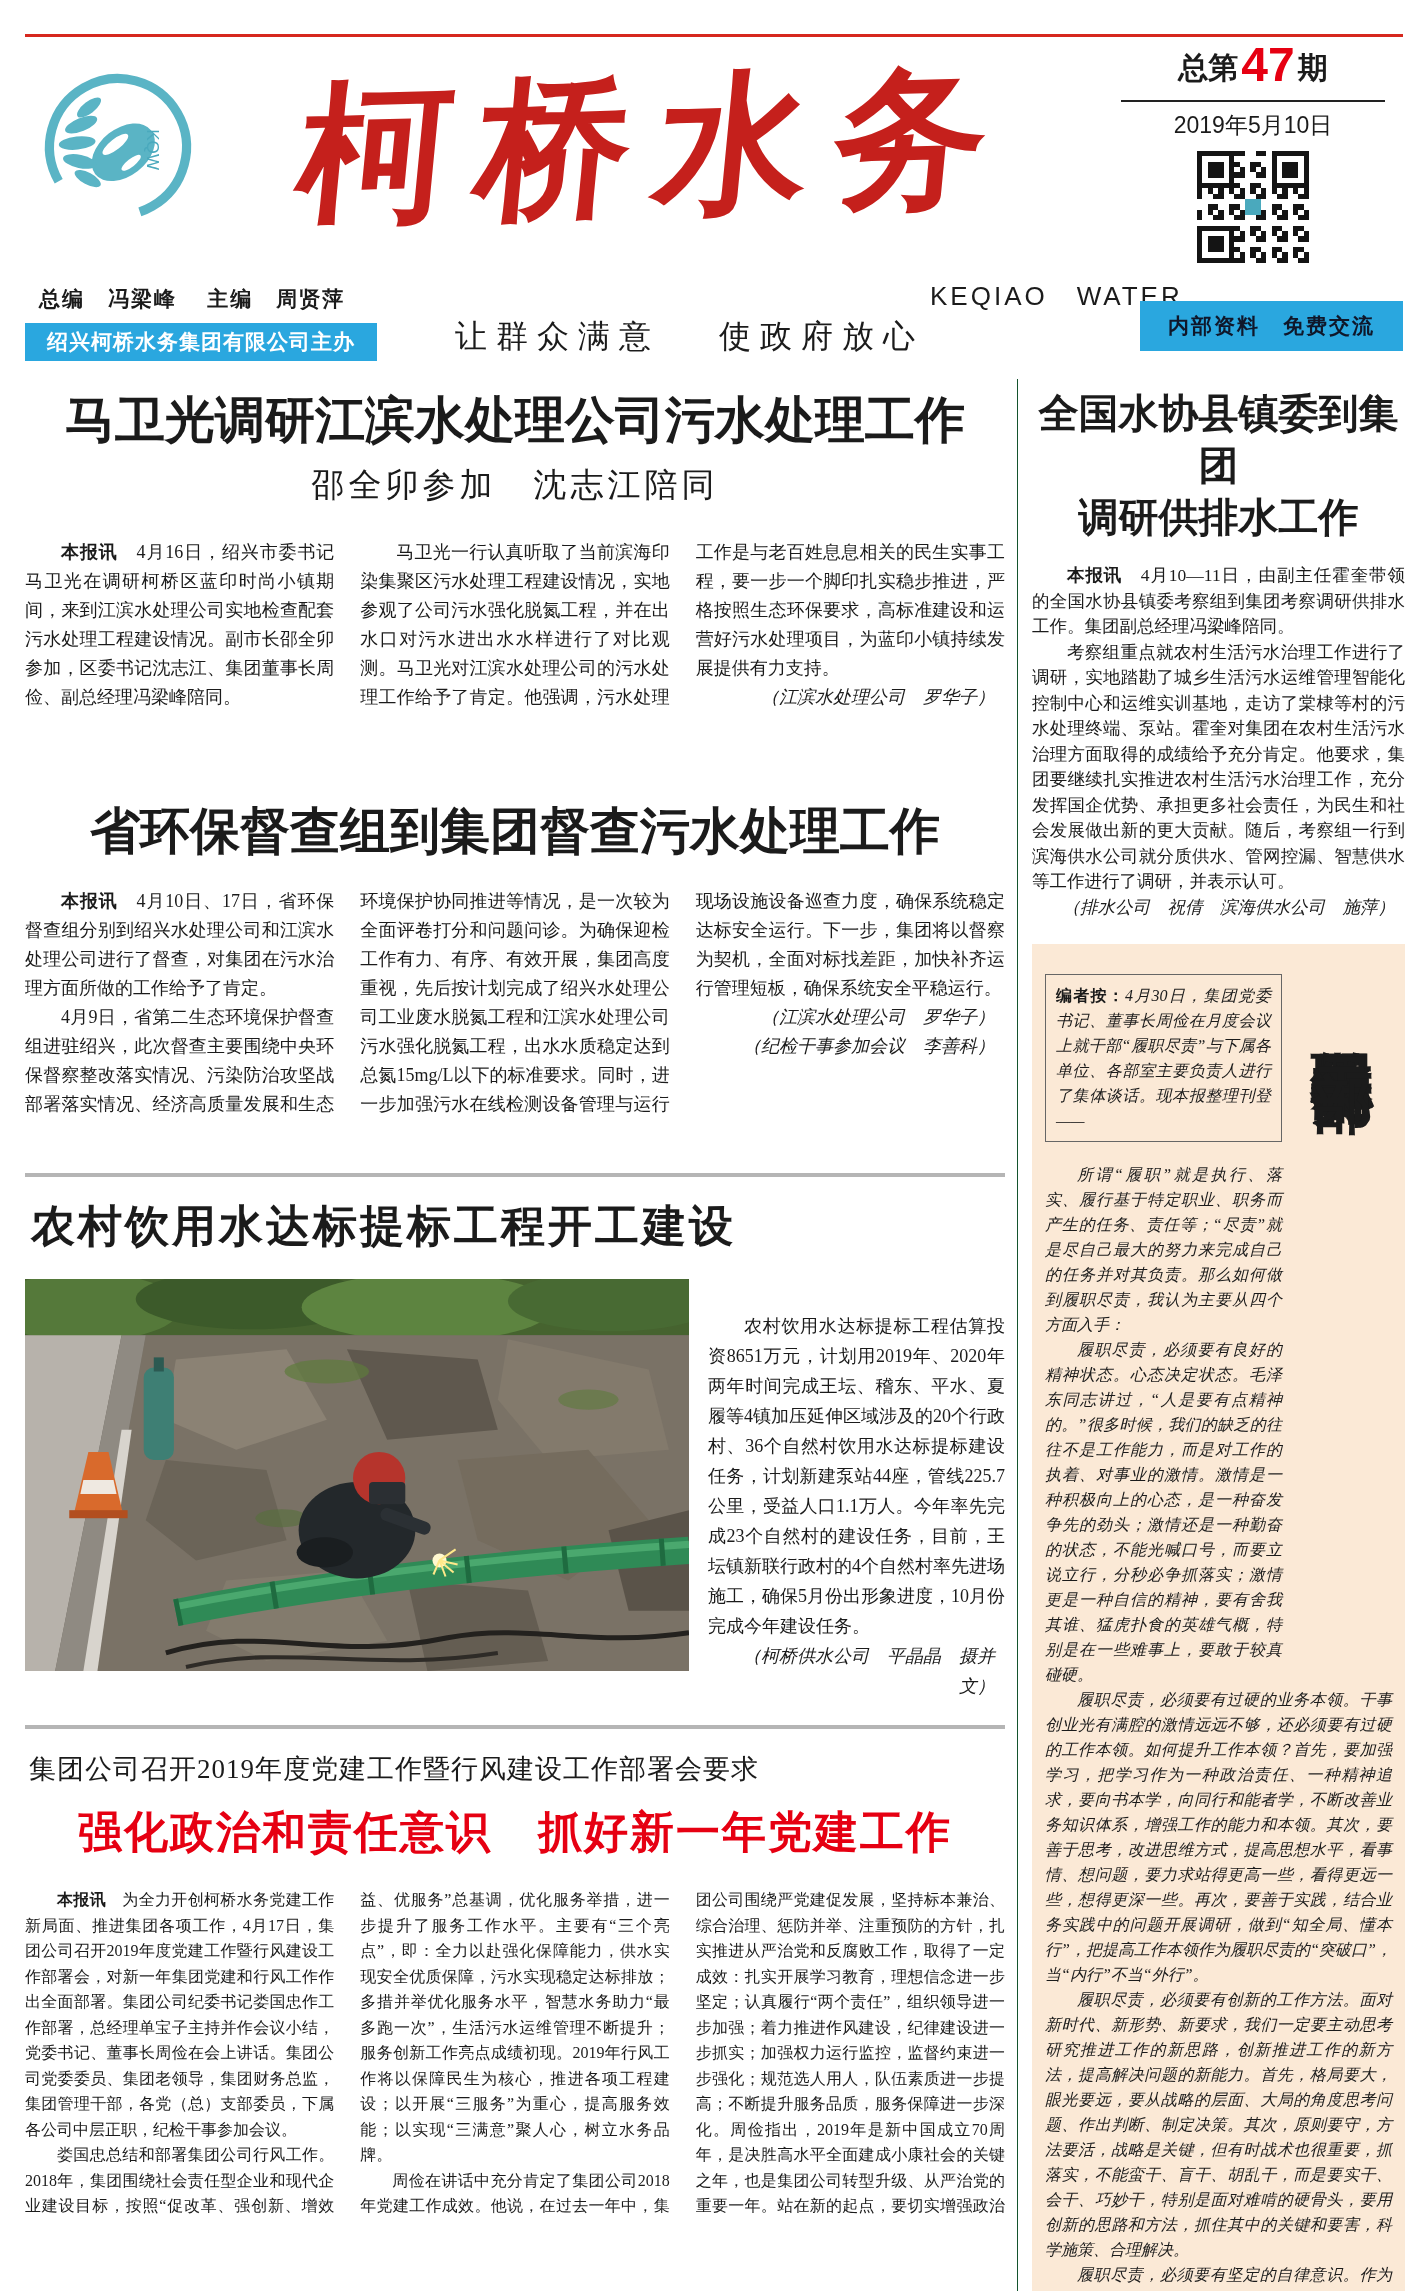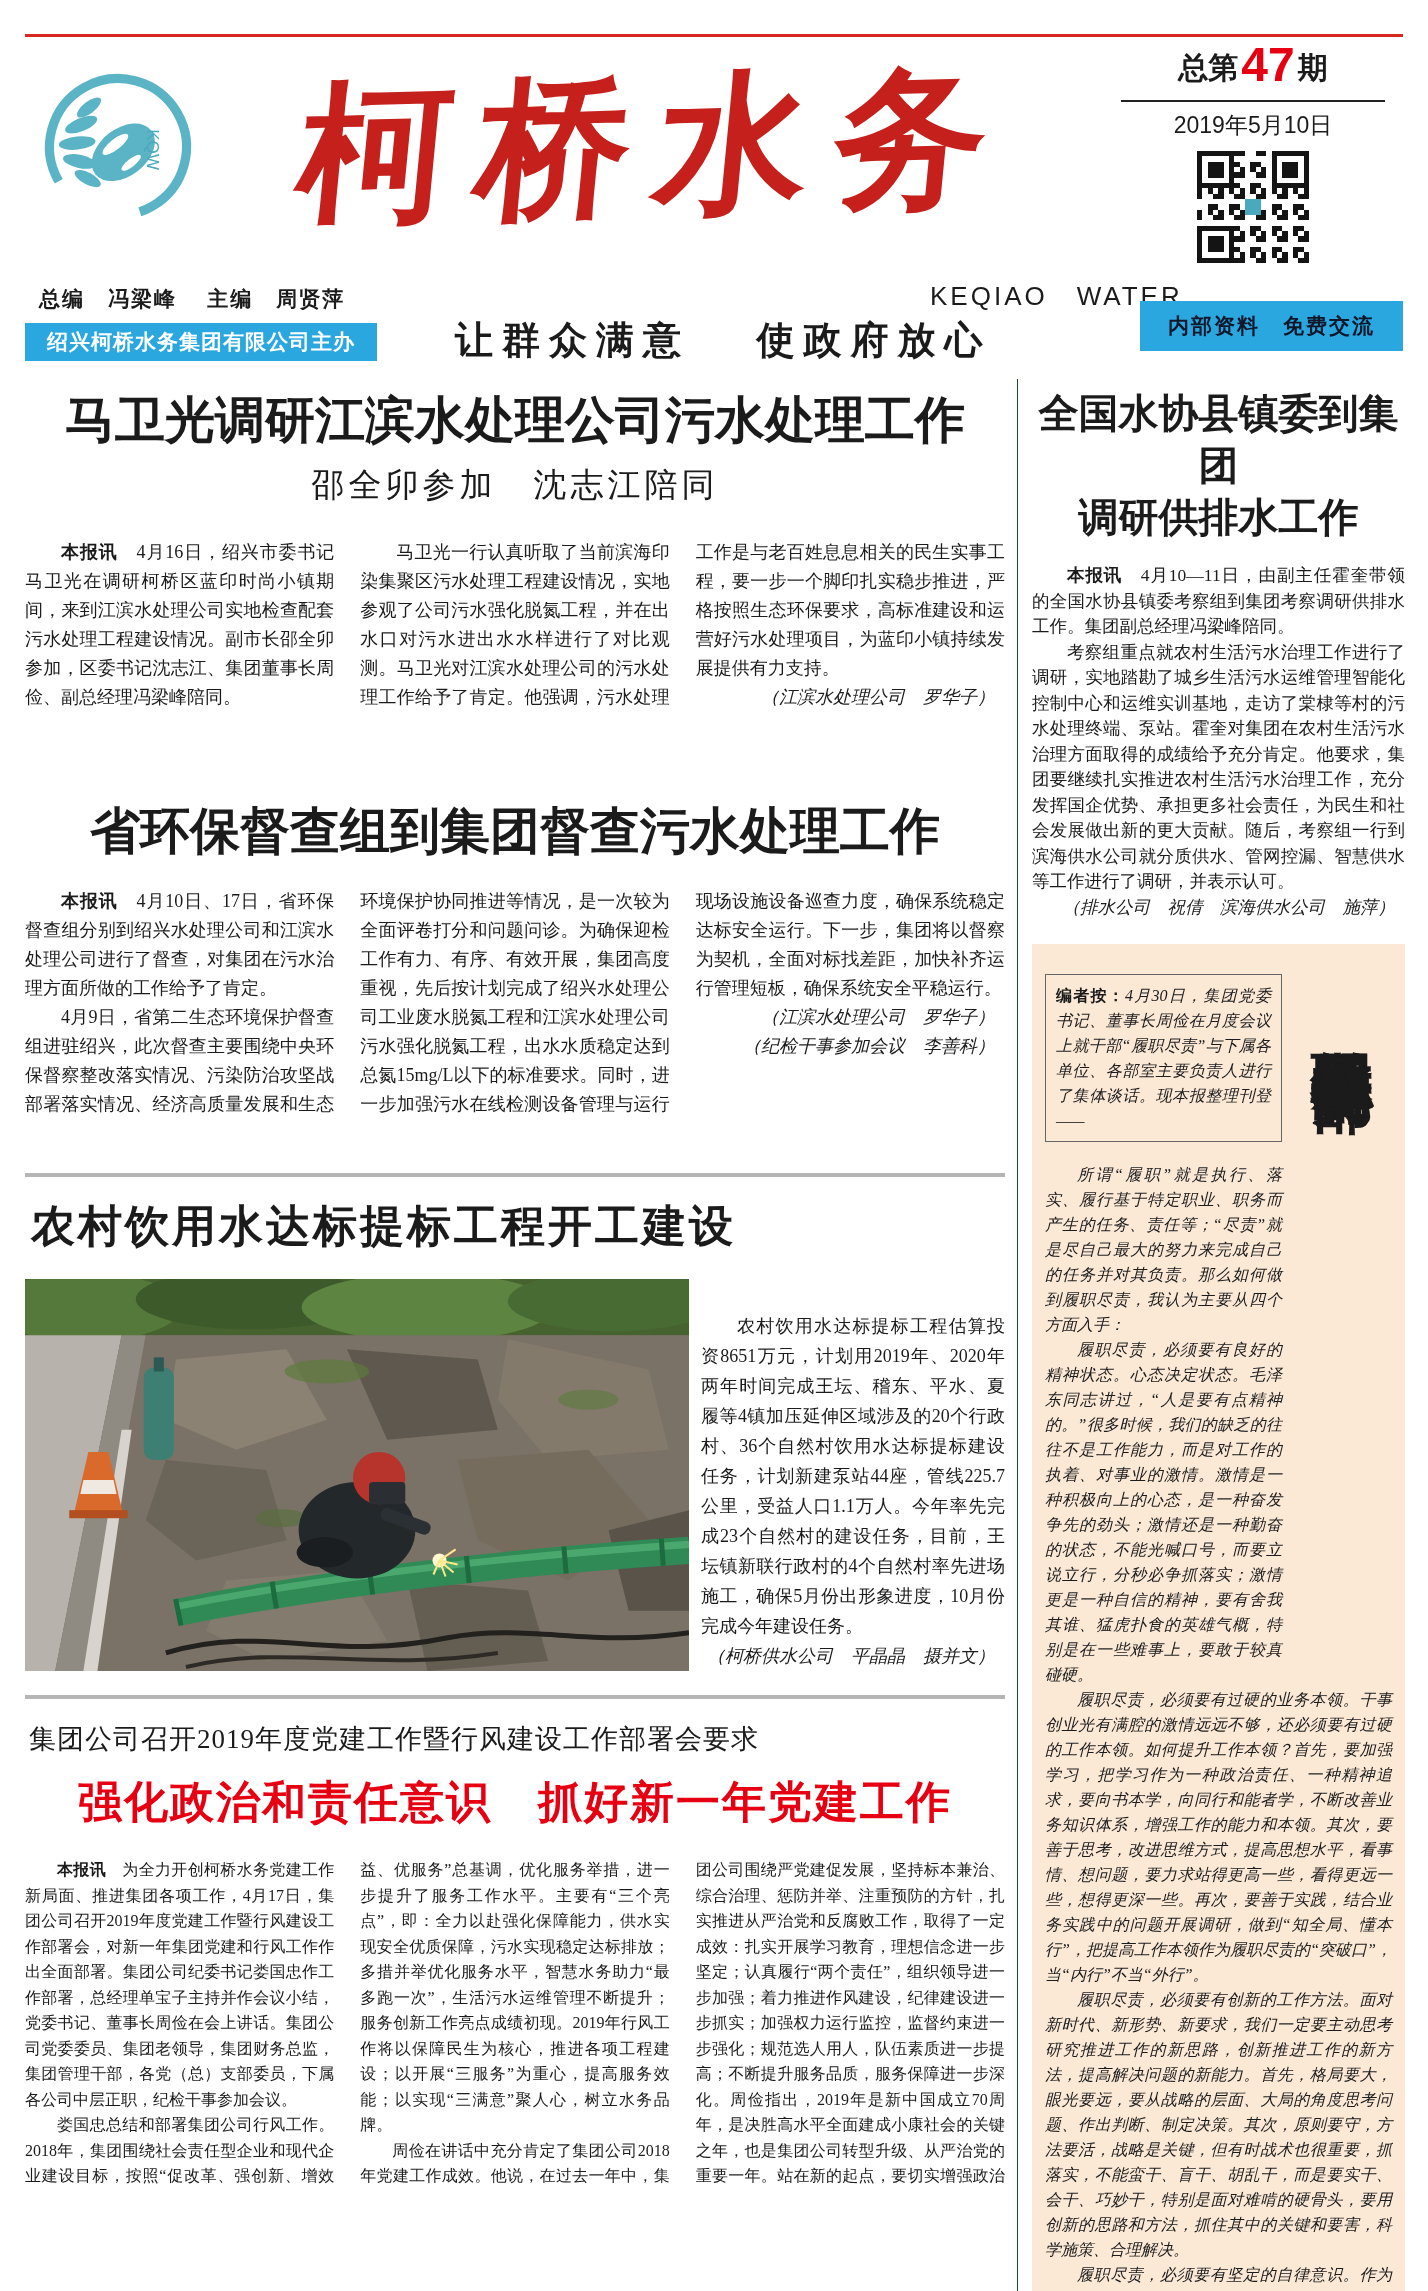--- a/index.html
+++ b/index.html
@@ -35,22 +35,22 @@
   .qr i.t{background:#4aa9bd;}
 
   
   .mast-bottom{position:relative;height:104px;margin:8px 25px;}
   .editors{position:absolute;left:14px;top:24px;font-size:21px;font-weight:bold;letter-spacing:2px;}
   .english-title{position:absolute;left:905px;top:18px;font-family:var(--sans);font-size:26px;letter-spacing:3px;}
   .banner-right{position:absolute;right:0;top:40px;background:var(--blue);color:#0f172a;
     font-size:21px;font-weight:bold;padding:11px 28px;letter-spacing:2px;}
   .banner-left{position:absolute;left:0;top:62px;background:var(--blue);color:#fff;
     font-size:21px;font-weight:bold;padding:5px 22px;letter-spacing:1px;}
-  .slogan{position:absolute;left:430px;top:54px;font-family:var(--sans);font-weight:700;
-    font-size:38px;letter-spacing:9px;white-space:nowrap;}
+  .slogan{position:absolute;left:430px;top:54px;font-family:var(--sans);font-weight:400;
+    font-size:32px;letter-spacing:9px;white-space:nowrap;}
 
   
   .content{display:flex;margin:14px 23px 0 25px;height:1916px;}
   .left-col{width:992px;padding-right:12px;}
   .right-col{flex:1;border-left:1px solid #14532d;padding-left:14px;display:flex;flex-direction:column;}
 
   .hei{font-family:var(--sans);font-weight:900;}
   p.body-p{text-indent:2em;margin:0;text-align:justify;}
   p.sig{text-align:right;font-style:italic;text-indent:0;padding-right:10px;font-family:var(--serif);}
   b.lead{font-family:var(--sans);font-weight:bold;}
@@ -62,21 +62,21 @@
   .a1-body{height:235px;}
 
   
   .a2-headline{font-size:50px;line-height:60px;text-align:center;margin:28px 0 26px 0;}
   .a2-body{height:262px;}
 
   .divider{border:none;border-top:4px solid #b5b5b5;margin:24px 0 22px 0;}
 
   
   .a3-headline{font-size:44px;line-height:54px;letter-spacing:3px;margin:4px 0 26px 6px;}
-  .a3-row{display:flex;gap:12px;}
+  .a3-row{display:flex;gap:19px;}
   .a3-photo{width:664px;height:392px;flex:none;background:#777;}
   .a3-photo svg{width:100%;height:100%;display:block;}
   .a3-text{flex:1;font-size:18px;line-height:30px;padding-top:32px;}
 
   
   .a4-kicker{font-size:27px;margin:4px 0 18px 4px;letter-spacing:1px;}
   .a4-headline{color:var(--bright-red);font-size:44px;line-height:54px;text-align:center;
     letter-spacing:2px;margin-bottom:28px;}
   .a4-body{font-size:16px;line-height:25.5px;height:356px;}
 

